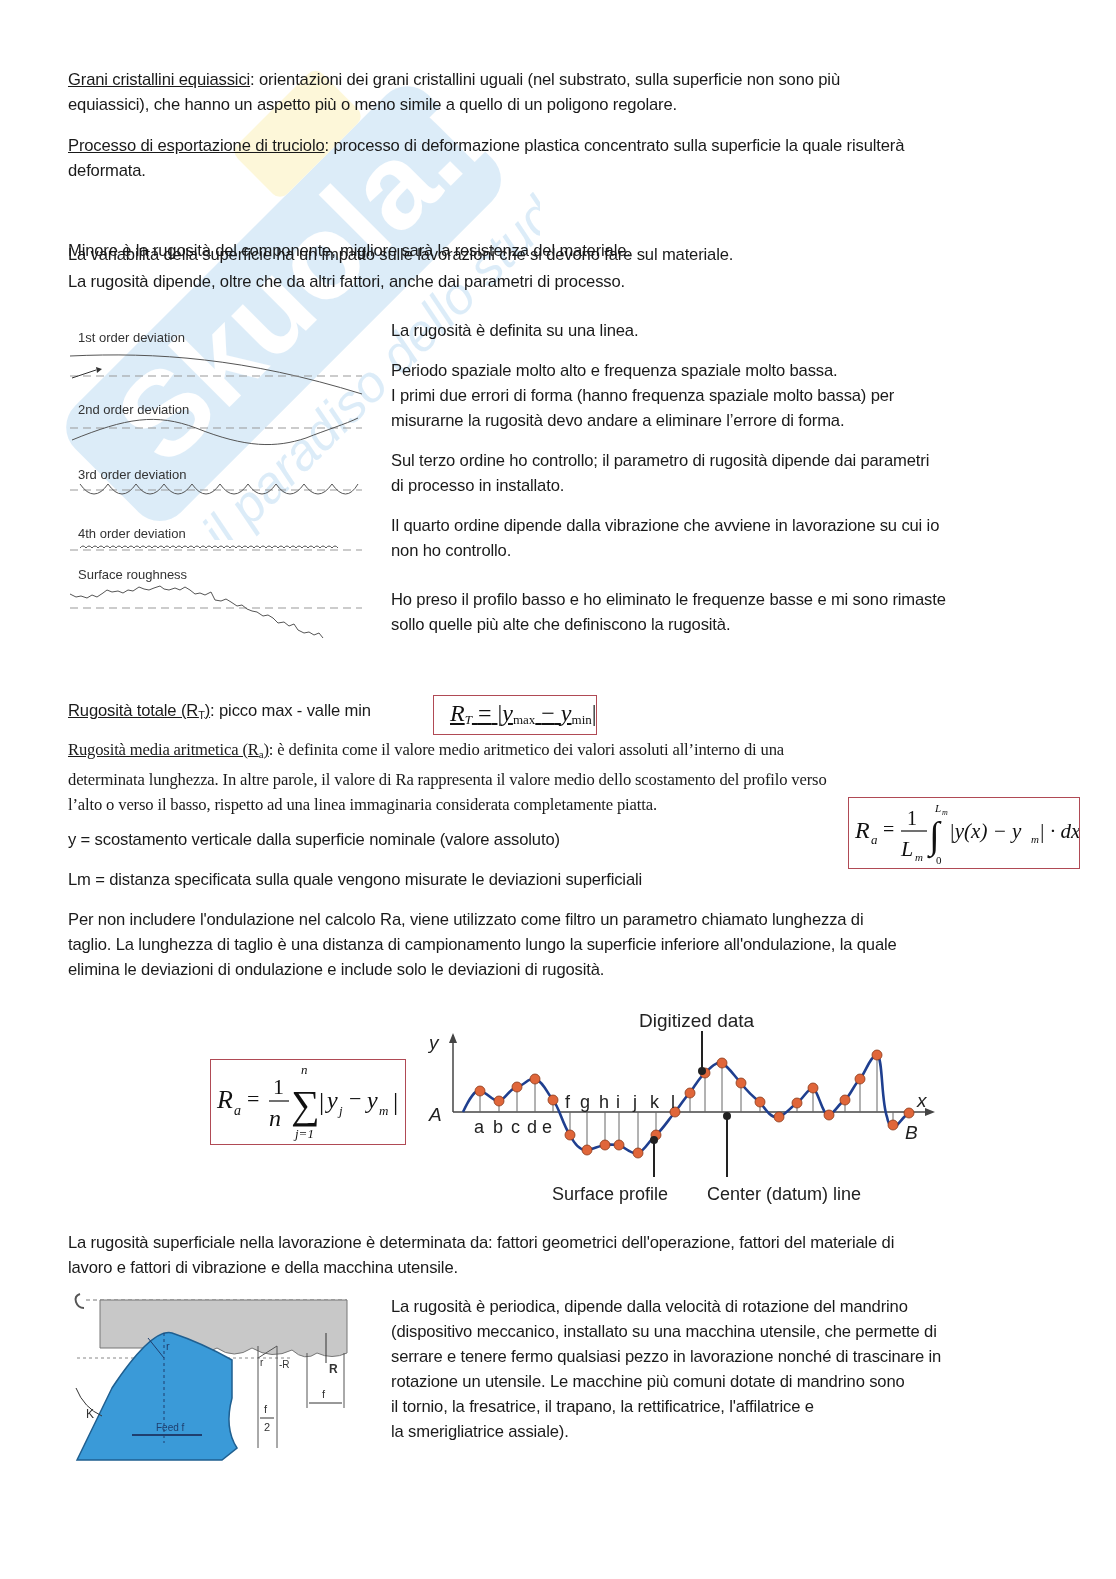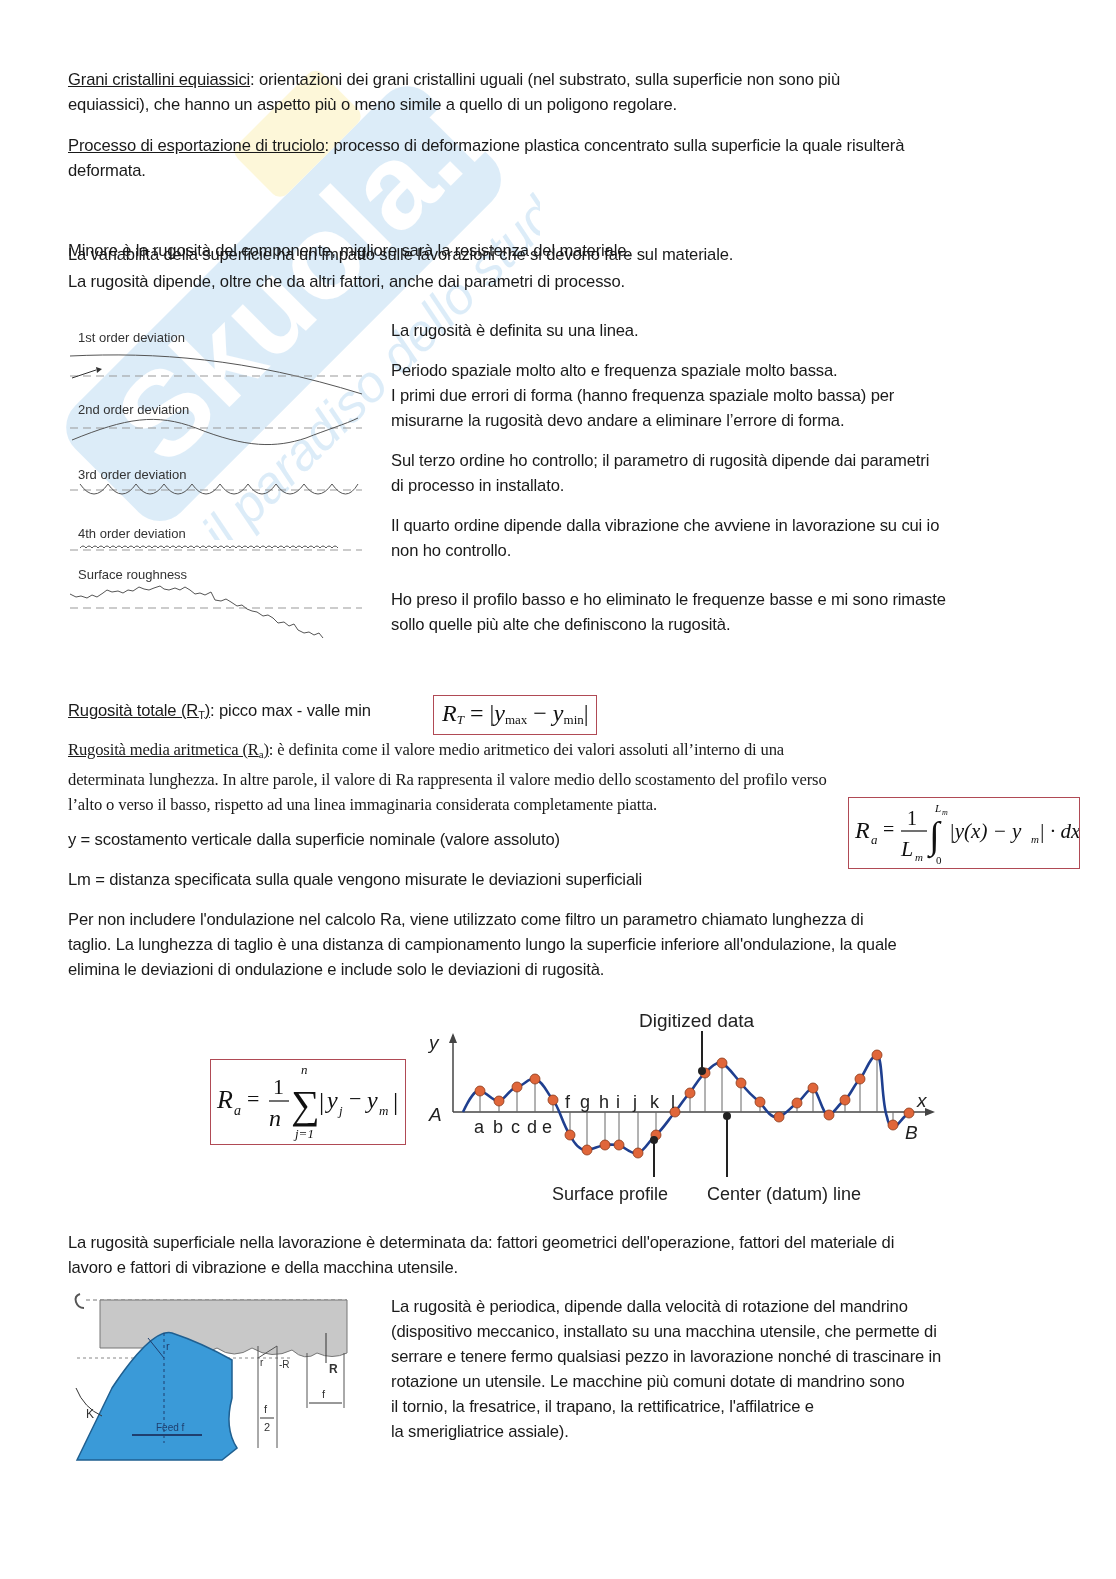--- a/index.html
+++ b/index.html
@@ -89,21 +89,21 @@
     <div>
       <span>Ho preso il profilo basso e ho eliminato le frequenze basse e mi sono rimaste</span><br><span>sollo quelle più alte che definiscono la rugosità.</span>
     </div>
   </div>
 
 
   <div class="p" style="top:698px;">
     <span class="u"><span>Rugosità totale (R</span><sub>T</sub><span>)</span></span><span>: picco max - valle min</span>
   </div>
   <div class="formula-box" style="left:433px; top:695px; width:162px; height:38px;">
-    <div style="position:absolute; left:8px; top:4px; font-size:24px; font-style:italic; white-space:nowrap;">
+    <div style="position:absolute; left:16px; top:4px; font-size:24px; font-style:italic; white-space:nowrap;text-decoration:underline;">
       <span>R</span><sub style="font-size:13px;">T</sub>
       <span style="font-style:normal;">=</span>
       <span style="font-style:normal;">|</span><span>y</span><sub style="font-size:13px;font-style:normal;">max</sub>
       <span style="font-style:normal;">−</span>
       <span>y</span><sub style="font-size:13px;font-style:normal;">min</sub><span style="font-style:normal;">|</span>
     </div>
   </div>
 
   <div class="p" style="top:737px;font-family:Liberation Serif, serif;">
     <span class="u"><span>Rugosità media aritmetica (R</span><sub>a</sub><span>)</span></span><span>: è definita come il valore medio aritmetico dei valori assoluti all’interno di una</span><br>

